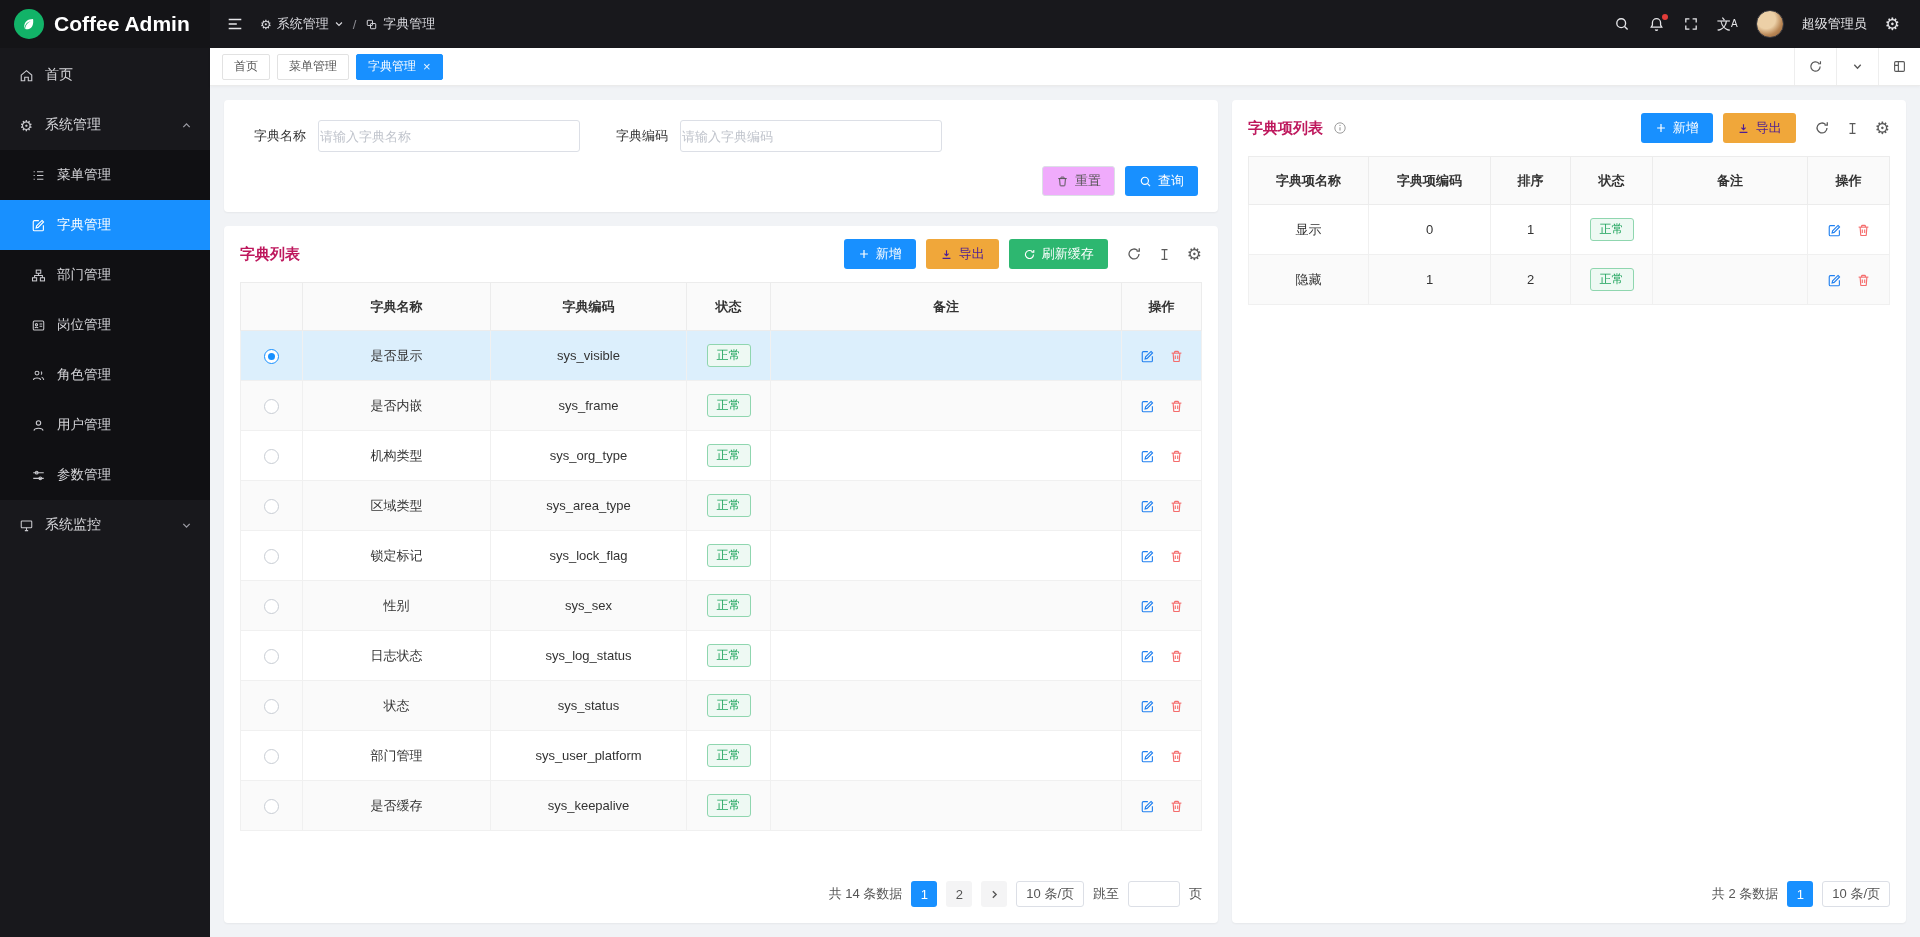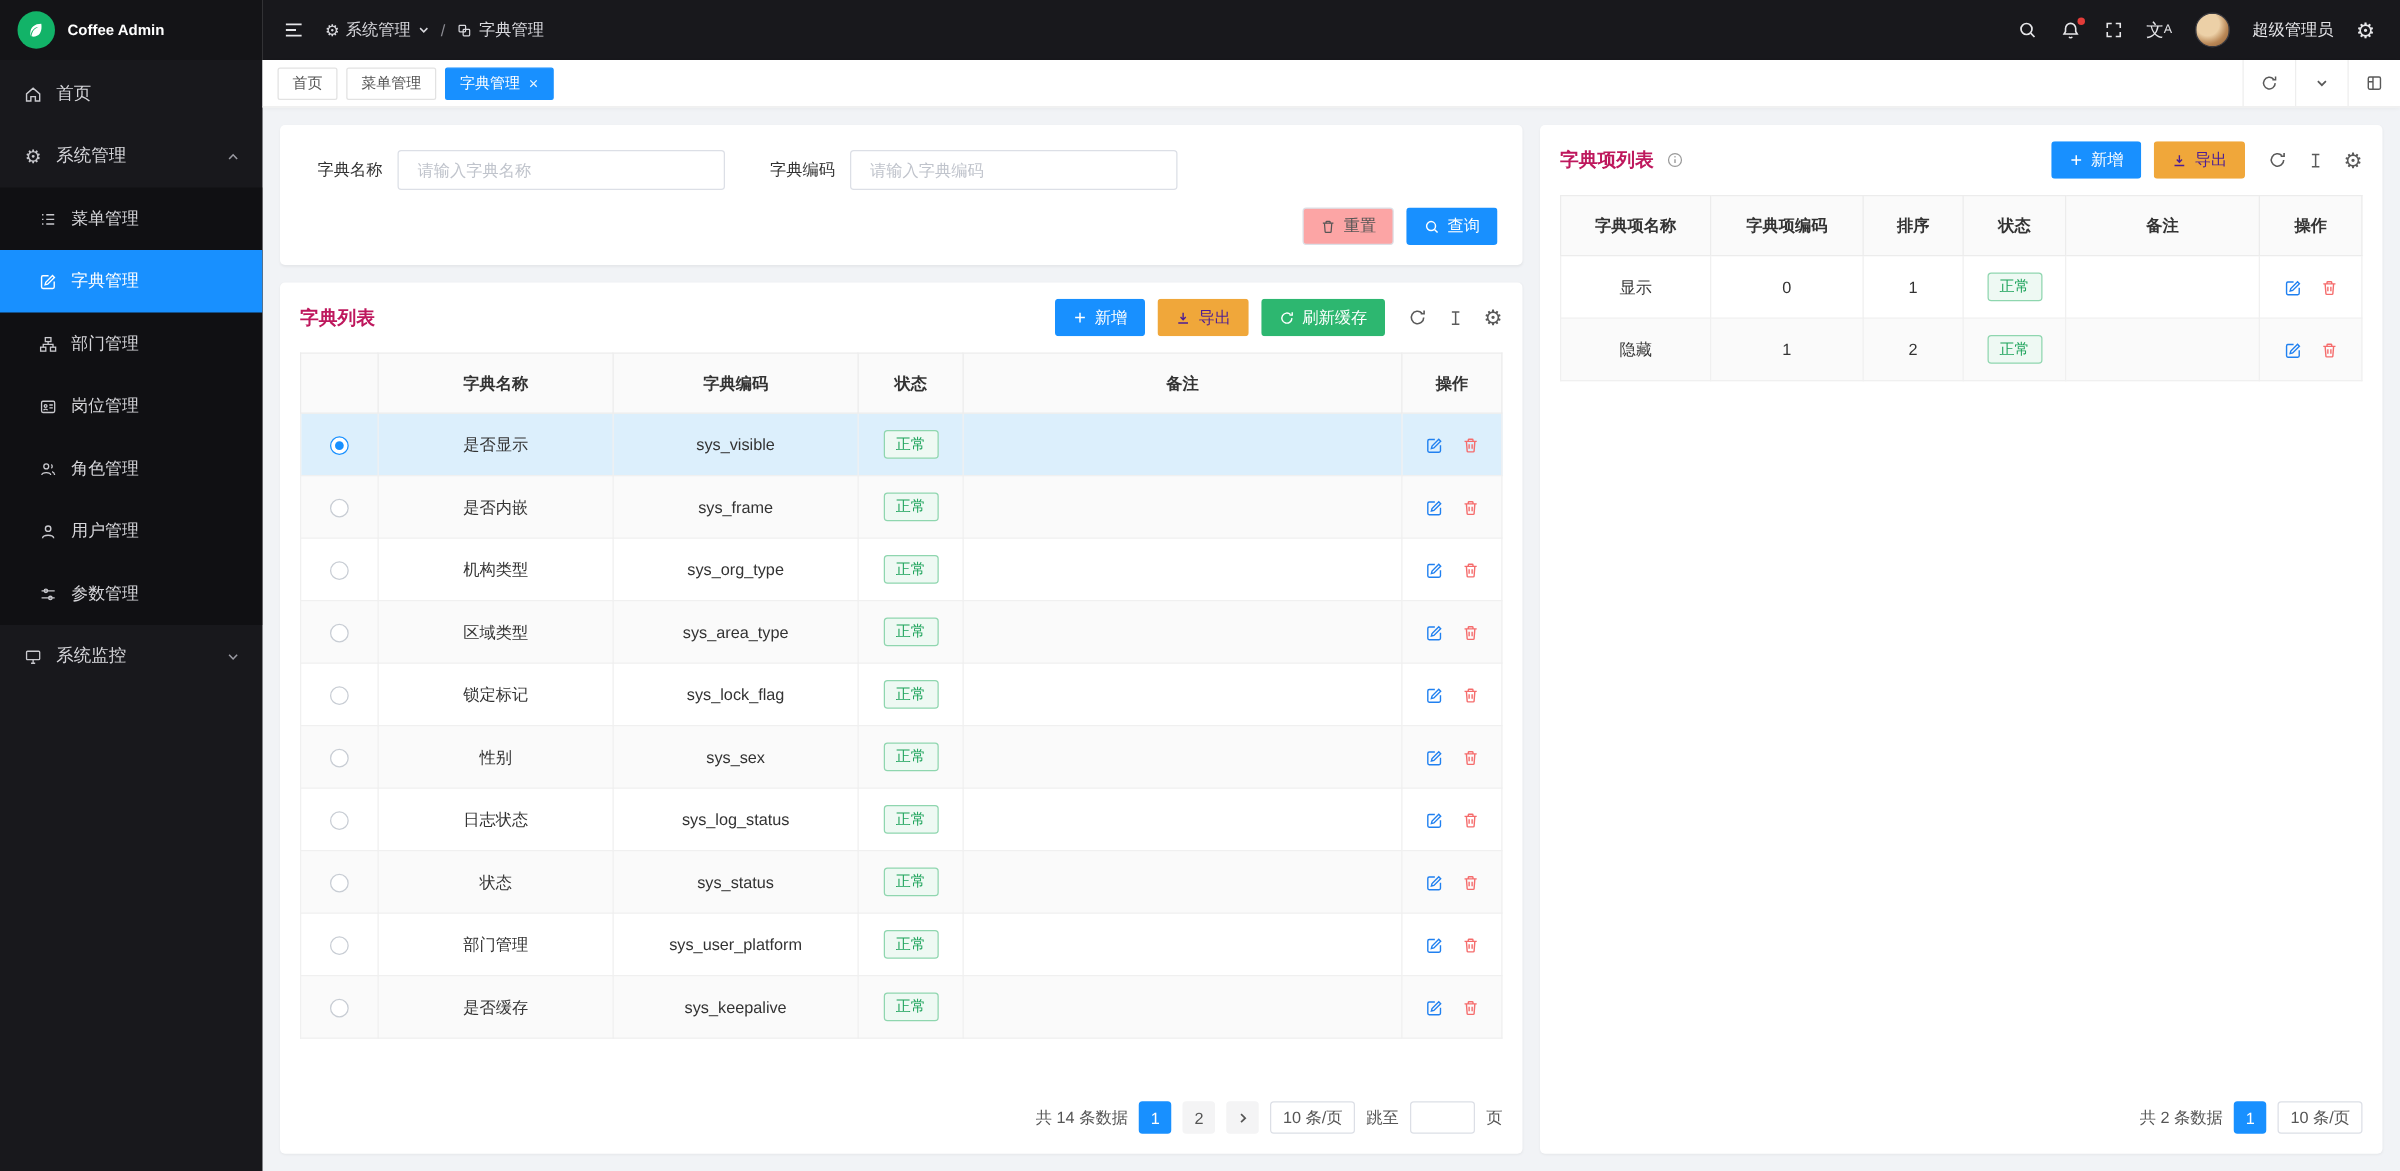--- a/index.html
+++ b/index.html
@@ -4,21 +4,21 @@
 <style>
   *{box-sizing:border-box;margin:0;padding:0}
   html,body{width:1920px;height:937px;overflow:hidden}
   body{font-family:"Liberation Sans","DejaVu Sans",sans-serif;background:#f1f3f6;color:#333}
   .app{display:flex;width:100%;height:100%}
 
   
   .sidebar{width:210px;flex-shrink:0;background:#18181c;display:flex;flex-direction:column}
   .logo{height:48px;display:flex;align-items:center;gap:10px;padding:0 14px;background:#141417;cursor:pointer}
   .logo-badge{width:30px;height:30px;border-radius:50%;background:#12b368;display:flex;align-items:center;justify-content:center;flex-shrink:0}
-  .logo-text{color:#fff;font-weight:bold;font-size:12px;white-space:nowrap}
+  .logo-text{color:#fff;font-weight:bold;font-size:21px;white-space:nowrap}
   .menu{flex:1;overflow:hidden;padding-top:2px}
   .mi{height:50px;display:flex;align-items:center;gap:10px;padding:0 18px;color:#d6d6da;font-size:14px;cursor:pointer;white-space:nowrap}
   .mi .ic{display:flex;align-items:center;color:#c9c9ce;width:17px;justify-content:center;flex-shrink:0}
   .mi .chev{margin-left:auto;color:#9a9aa2;display:flex}
   .submenu{background:#101013}
   .mi.child{padding-left:30px;font-size:13.5px}
   .mi.active{background:#1890ff;color:#fff}
   .mi.active .ic{color:#fff}
 
   
@@ -46,26 +46,26 @@
   .content{flex:1;display:flex;gap:14px;padding:14px;min-height:0}
   .card{background:#fff;border-radius:4px;box-shadow:0 1px 2px rgba(0,0,0,.05)}
   .left-col{width:994px;flex-shrink:0;display:flex;flex-direction:column;gap:14px;min-height:0}
   .right-col{flex:1;min-width:0;display:flex;flex-direction:column}
 
   
   .search-card{padding:20px 20px 16px}
   .form-row{display:flex;gap:26px}
   .form-item{display:flex;align-items:center;gap:12px}
   .form-item label{font-size:13px;color:#333;width:62px;text-align:right;flex-shrink:0;white-space:nowrap}
-  .inp{width:262px;height:32px;border:1px solid #dcdfe6;border-radius:3px;padding:0 15px;font-size:13px;color:#404040;font-family:inherit;outline:none;background:#fff}
+  .inp{width:262px;height:32px;border:1px solid #dcdfe6;border-radius:3px;padding:0 1px;font-size:13px;color:#404040;font-family:inherit;outline:none;background:#fff}
   .inp::placeholder{color:#c0c4cc}
   .btn-row{display:flex;justify-content:flex-end;gap:10px;margin-top:14px}
 
   
-  .btn{height:30px;display:inline-flex;align-items:center;gap:6px;padding:0 13px;border-radius:3px;font-size:13px;border:1px solid transparent;cursor:pointer;background:#fca5a5;font-family:inherit;white-space:nowrap}
+  .btn{height:30px;display:inline-flex;align-items:center;gap:6px;padding:0 13px;border-radius:3px;font-size:13px;border:1px solid transparent;cursor:pointer;background:#f0abfc;font-family:inherit;white-space:nowrap}
   .btn.plain{border-color:#dcdfe6;color:#555}
   .btn.primary{background:#1890ff;color:#fff}
   .btn.warning{background:#f0a73a;color:#4c1d95}
   .btn.success{background:#2db770;color:#fff}
 
   
   .list-card{flex:1;display:flex;flex-direction:column;min-height:0;padding:0 16px}
   .card-head{display:flex;align-items:center;padding:13px 0;gap:10px;flex-shrink:0}
   .card-title{font-size:15px;font-weight:bold;color:#be185d;white-space:nowrap}
   .head-spacer{flex:1}

